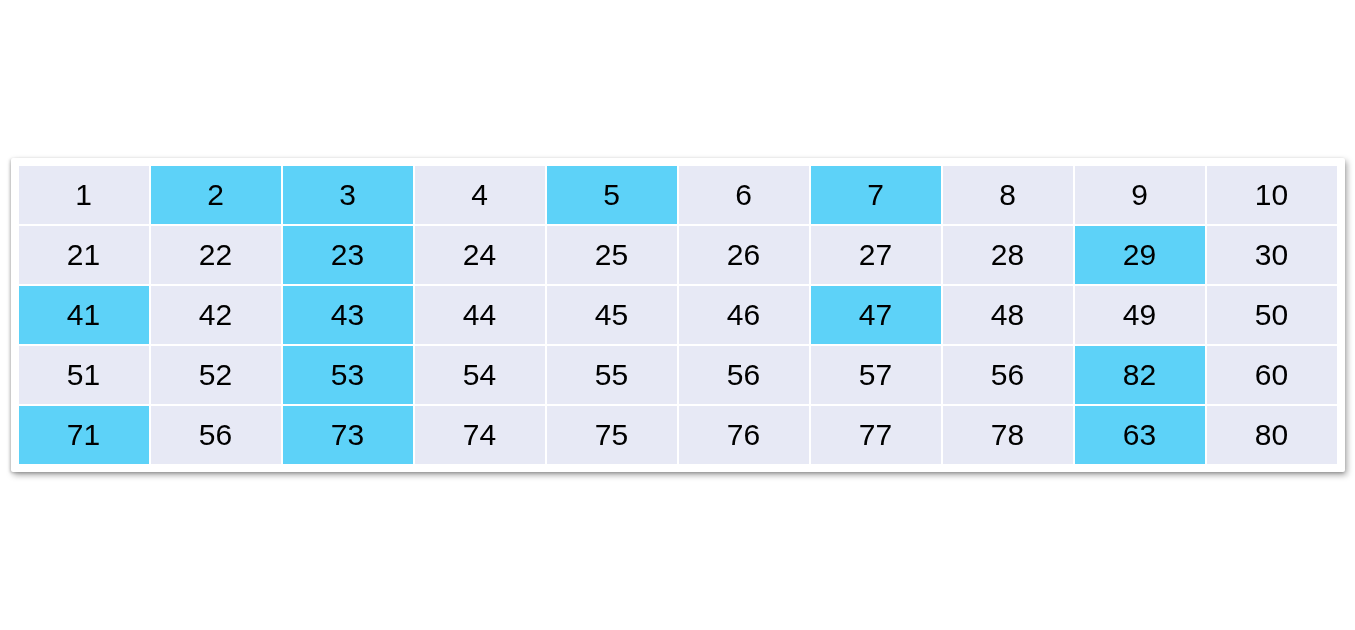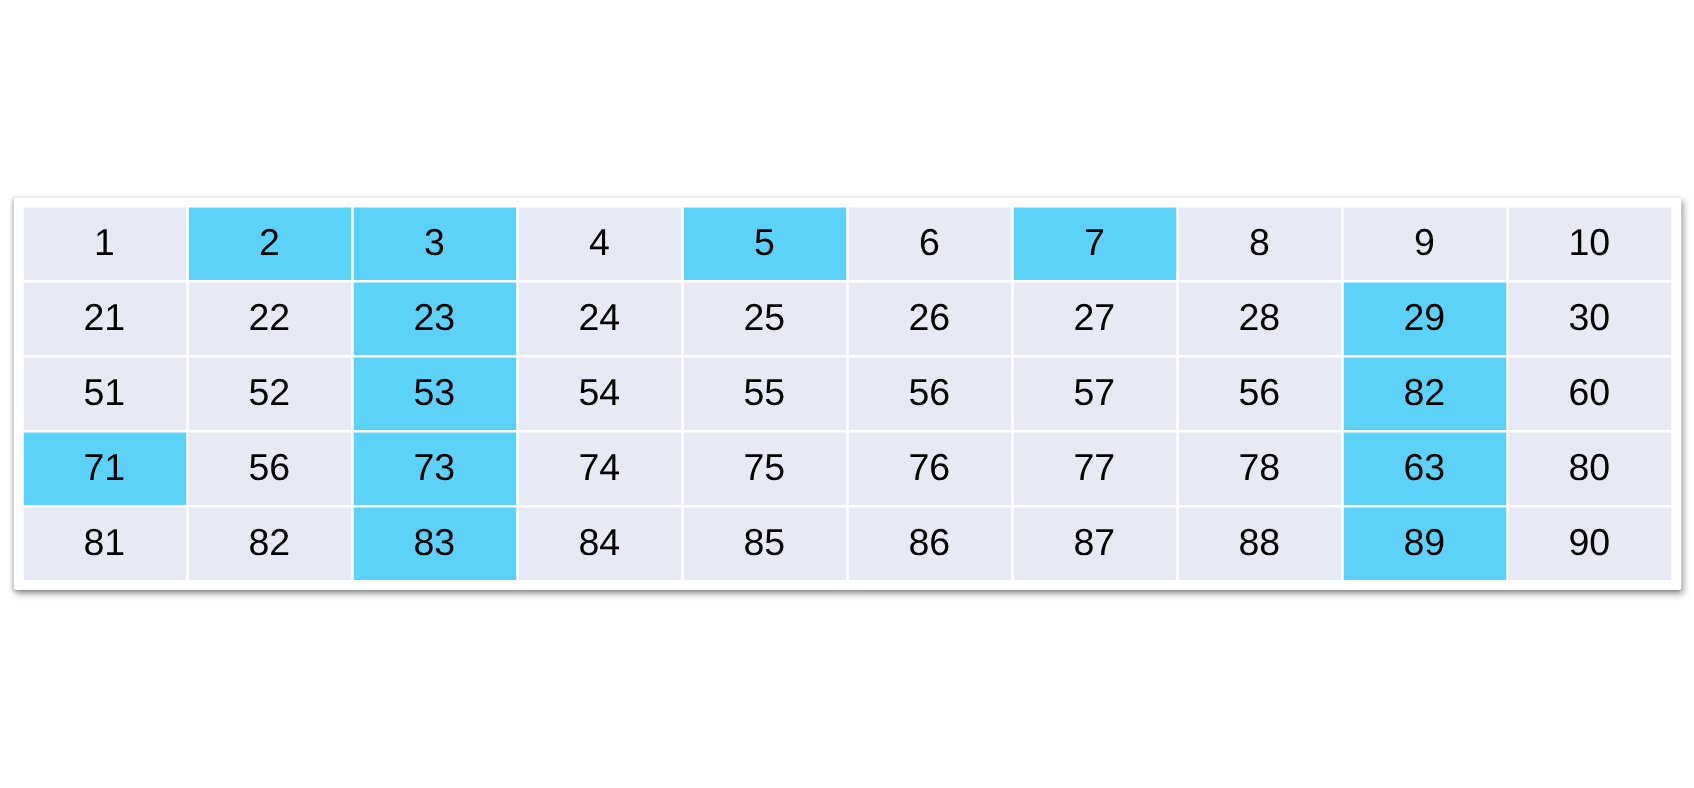--- a/index.html
+++ b/index.html
@@ -62,20 +62,32 @@
           <td class="highlight">23</td>
           <td>24</td>
           <td>25</td>
           <td>26</td>
           <td>27</td>
           <td>28</td>
           <td class="highlight">29</td>
           <td>30</td>
         </tr>
         <tr>
+          <td class="highlight">41</td>
+          <td>42</td>
+          <td class="highlight">43</td>
+          <td>44</td>
+          <td>45</td>
+          <td>46</td>
+          <td class="highlight">47</td>
+          <td>48</td>
+          <td>49</td>
+          <td>50</td>
+        </tr>
+        <tr>
           <td>51</td>
           <td>52</td>
           <td class="highlight">53</td>
           <td>54</td>
           <td>55</td>
           <td>56</td>
           <td>57</td>
           <td>56</td>
           <td class="highlight">82</td>
           <td>60</td>
@@ -85,27 +97,15 @@
           <td>56</td>
           <td class="highlight">73</td>
           <td>74</td>
           <td>75</td>
           <td>76</td>
           <td>77</td>
           <td>78</td>
           <td class="highlight">63</td>
           <td>80</td>
         </tr>
-        <tr>
-          <td>81</td>
-          <td>82</td>
-          <td class="highlight">83</td>
-          <td>84</td>
-          <td>85</td>
-          <td>86</td>
-          <td>87</td>
-          <td>88</td>
-          <td class="highlight">89</td>
-          <td>90</td>
-        </tr>
       </tbody>
   </table>
 </div>
 
 </body></html>

